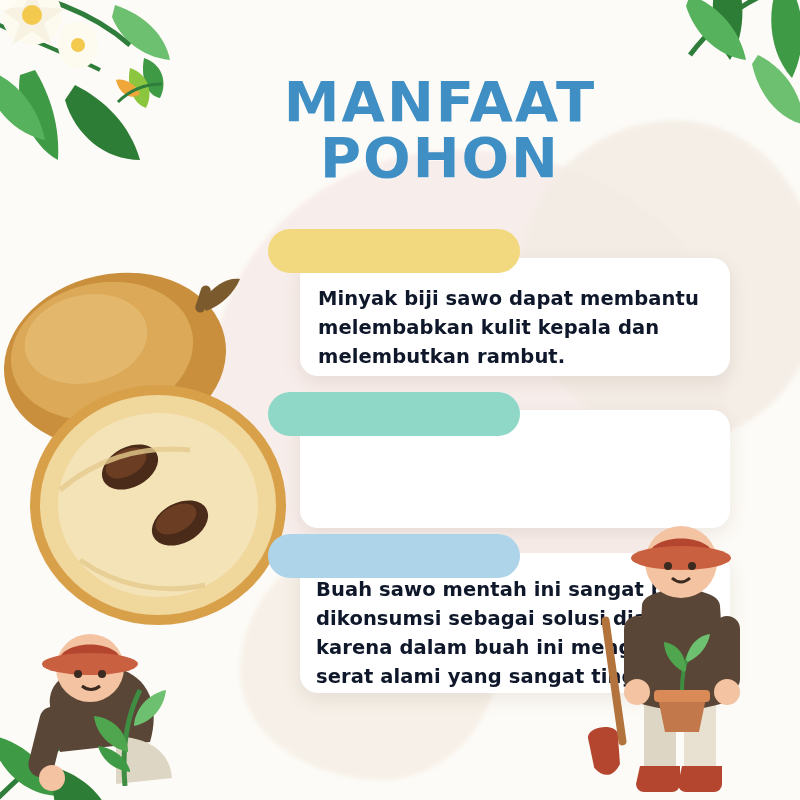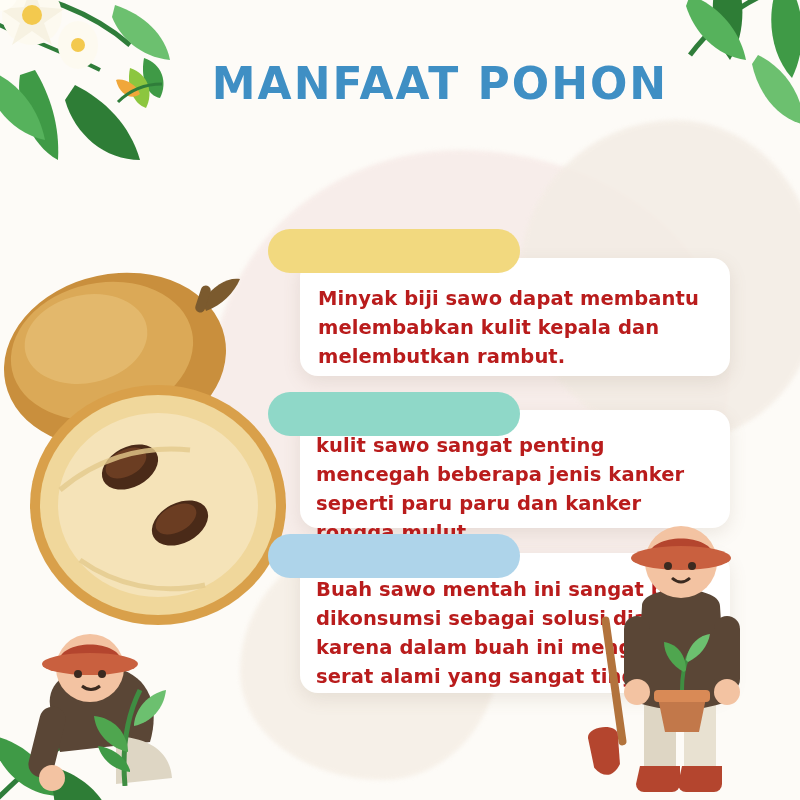--- a/index.html
+++ b/index.html
@@ -60,26 +60,26 @@
     position: absolute;
     left: 140px;
     top: 58px;
     width: 600px;
     text-align: center;
     z-index: 6;
   }
   .title {
     font-family: "DejaVu Sans", sans-serif;
     font-weight: bold;
-    font-size: 44px;
+    font-size: 56px;
     line-height: 1.0;
     letter-spacing: 2px;
     color: #3f8fc4;
     text-shadow: 0 1px 0 rgba(255,255,255,.6);
-    margin: 4px;
+    margin: 16px;
   }
   .title .line2 { display: block; }
 
   .leaf-logo {
     position: absolute;
     left: 110px;
     top: 50px;
     width: 66px;
     height: 66px;
     z-index: 7;
@@ -89,21 +89,21 @@
   .card {
     position: absolute;
     background: #ffffff;
     border-radius: 18px;
     box-shadow: 0 6px 18px rgba(120,100,80,.13);
     z-index: 5;
   }
   .card-text {
     position: absolute;
     z-index: 6;
-    color: #b91c1c;
+    color: #0f172a;
     font-family: "DejaVu Sans", sans-serif;
     font-weight: bold;
     font-size: 19.5px;
     line-height: 1.48;
     letter-spacing: .1px;
   }
   .tab {
     position: absolute;
     height: 44px;
     border-radius: 22px;
@@ -216,21 +216,20 @@
       <path d="M90,305 C125,330 170,340 215,330" stroke="#e4c98c" stroke-width="5" fill="none" opacity=".8"></path>
     </svg>
   </div>
 
   <div class="card" id="card-1"></div>
   <div class="tab" id="tab-1" style="background: rgb(242, 217, 127);"></div>
   <div class="card-text" id="text-1">Minyak biji sawo dapat membantu melembabkan kulit kepala dan melembutkan rambut.</div>
 
   <div class="card" id="card-2"></div>
   <div class="tab" id="tab-2" style="background: rgb(143, 216, 200);"></div>
-  <div class="card-text" id="text-2">kulit sawo sangat penting  mencegah beberapa jenis kanker seperti paru paru dan kanker rongga mulut.</div>
 
   <div class="card" id="card-3"></div>
   <div class="tab" id="tab-3" style="background: rgb(174, 212, 234);"></div>
   <div class="card-text" id="text-3">Buah sawo mentah ini sangat baik dikonsumsi sebagai solusi diare karena dalam buah ini mengandung serat alami yang sangat tinggi</div>
 
   <div class="farmer-right">
     <svg width="210" height="330" viewBox="0 0 210 330">
 
       <rect x="30" y="150" width="8" height="130" rx="4" fill="#b2733c" transform="rotate(-8 34 215)"></rect>
       <path d="M10,270 C10,258 40,258 40,270 L38,300 C30,312 20,312 12,300 Z" fill="#b4452e" transform="rotate(-8 25 285)"></path>

